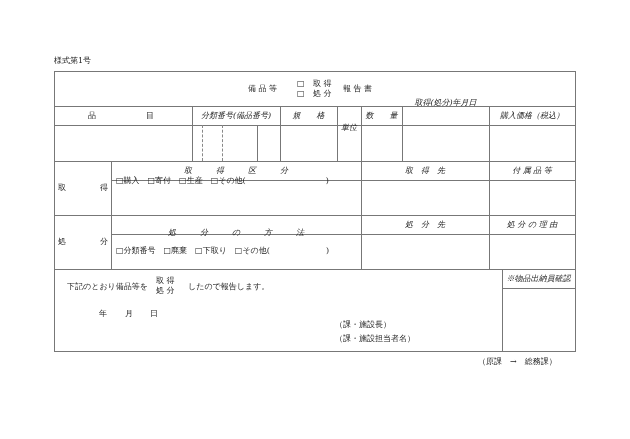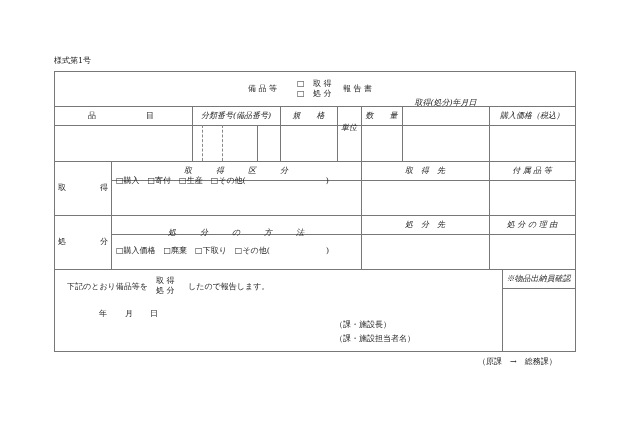--- a/index.html
+++ b/index.html
@@ -76,21 +76,21 @@
 <div class="t c" style="left:489px;top:166px;width:86px;">付 属 品 等</div>
 <div class="t" style="left:116px;top:176px;">□購入　□寄付　□生産　□その他(　　　　　　　　　　)</div>
 <div class="abs" style="left:362px;top:181px;width:127px;height:34px;"></div>
 <div class="abs" style="left:490px;top:181px;width:85px;height:34px;"></div>
 
 <div class="t" style="left:58px;top:237px;">処</div>
 <div class="t" style="left:100px;top:237px;">分</div>
 <div class="t c" style="left:111px;top:220px;width:250px;margin-top:8px;">処　　　分　　　の　　　方　　　法</div>
 <div class="t c" style="left:361px;top:220px;width:128px;">処　分　先</div>
 <div class="t c" style="left:489px;top:220px;width:86px;">処 分 の 理 由</div>
-<div class="t" style="left:116px;top:246px;">□購入価格　□廃棄　□下取り　□その他(　　　　　　　)</div>
+<div class="t" style="left:116px;top:246px;">□分類番号　□廃棄　□下取り　□その他(　　　　　　　)</div>
 <div class="abs" style="left:362px;top:235px;width:127px;height:34px;"></div>
 <div class="abs" style="left:490px;top:235px;width:85px;height:34px;"></div>
 
 <div class="line v" style="left:502px;top:269px;height:83px;"></div>
 <div class="line h" style="left:502px;top:288px;width:74px;"></div>
 <div class="t" style="left:67px;top:282px;">下記のとおり備品等を</div>
 <div class="t" style="left:156px;top:276px;">取 得</div>
 <div class="t" style="left:156px;top:286px;">処 分</div>
 <div class="t" style="left:188px;top:282px;">したので報告します。</div>
 <div class="t" style="left:99px;top:309px;">年</div>

